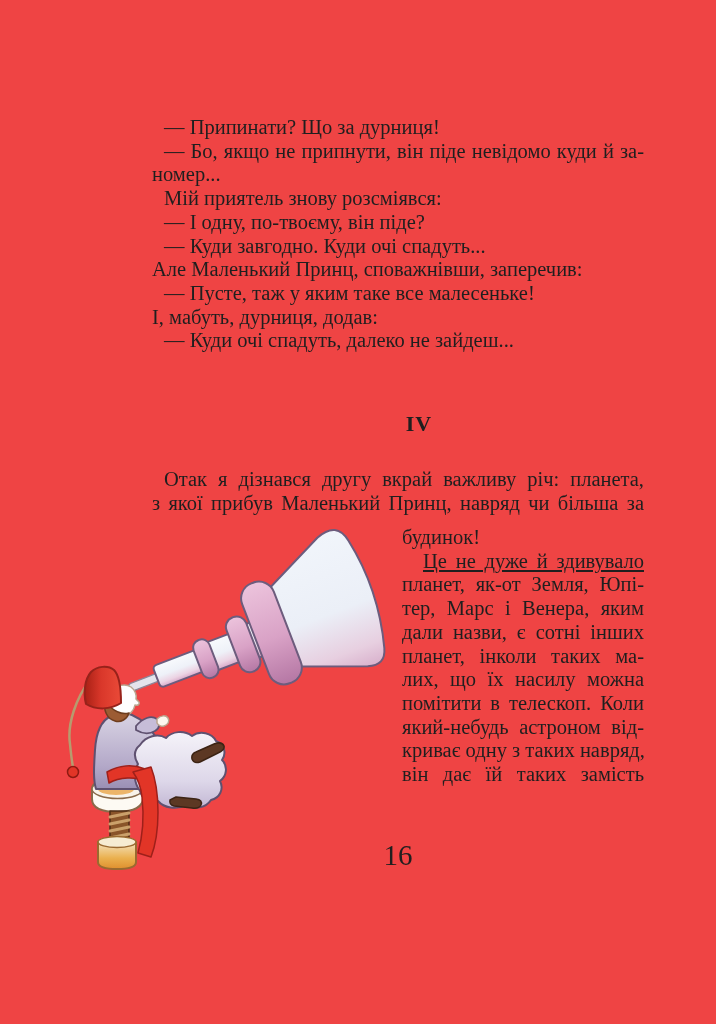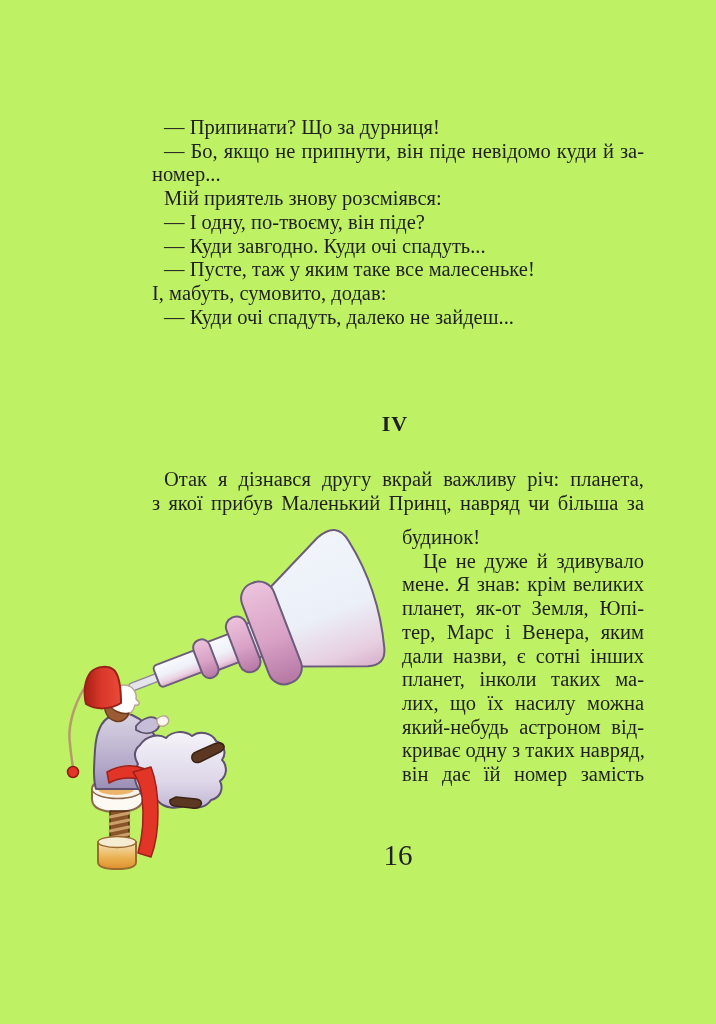--- a/index.html
+++ b/index.html
@@ -1,36 +1,36 @@
 <!DOCTYPE html>
 <html><head>
 <meta charset="utf-8">
 <style>
   html, body { margin: 0; padding: 0; background: #ffffff; }
   .page {
     position: relative;
     width: 716px;
     height: 1024px;
     margin: 0 auto;
-    background: #bef264;
+    background: #ef4444;
     overflow: hidden;
     font-family: "Liberation Serif", "DejaVu Serif", serif;
     color: #1f1f1f;
   }
   .block { position: absolute; font-size: 20.5px; line-height: 23.7px; }
   .tline { white-space: nowrap; }
   .tline.ind { text-indent: 12px; }
   .tline.just { text-align: justify; text-align-last: justify; text-justify: inter-word; }
   .block-dialogue { left: 152px; top: 116px; width: 492px; }
   .block-intro    { left: 152px; top: 468px; width: 492px; }
   .block-right    { left: 402px; top: 526px; width: 242px; }
-  .block-right .tline.ind { text-indent: 21px; }
+  .block-right .tline.ind { text-indent: 21px; text-decoration: underline; }
   .chapter-head {
     position: absolute;
-    left: 149px; top: 411px; width: 492px;
+    left: 173px; top: 411px; width: 492px;
     text-align: center;
     font-weight: bold;
     font-size: 22px;
     letter-spacing: 1px;
   }
   .folio {
     position: absolute;
     left: 152px; top: 839px; width: 492px;
     text-align: center;
     font-size: 29px;
@@ -47,44 +47,45 @@
 
 <div class="page">
 
   <div class="block block-dialogue">
       <div class="tline ind">— Припинати? Що за дурниця!</div>
       <div class="tline ind just">— Бо, якщо не припнути, він піде невідомо куди й за-</div>
       <div class="tline">номер...</div>
       <div class="tline ind">Мій приятель знову розсміявся:</div>
       <div class="tline ind">— І одну, по-твоєму, він піде?</div>
       <div class="tline ind">— Куди завгодно. Куди очі спадуть...</div>
+      <div class="tline">Але Маленький Принц, споважнівши, заперечив:</div>
       <div class="tline ind">— Пусте, таж у яким таке все малесеньке!</div>
-      <div class="tline">І, мабуть, сумовито, додав:</div>
+      <div class="tline">І, мабуть, дурниця, додав:</div>
       <div class="tline ind">— Куди очі спадуть, далеко не зайдеш...</div>
     </div>
 
   <div class="chapter-head">IV</div>
 
   <div class="block block-intro">
       <div class="tline ind just">Отак я дізнався другу вкрай важливу річ: планета,</div>
       <div class="tline just">з якої прибув Маленький Принц, навряд чи більша за</div>
     </div>
 
   <div class="block block-right">
       <div class="tline">будинок!</div>
       <div class="tline ind just">Це не дуже й здивувало</div>
-      <div class="tline just">мене. Я знав: крім великих</div>
       <div class="tline just">планет, як-от Земля, Юпі-</div>
       <div class="tline just">тер, Марс і Венера, яким</div>
       <div class="tline just">дали назви, є сотні інших</div>
       <div class="tline just">планет, інколи таких ма-</div>
       <div class="tline just">лих, що їх насилу можна</div>
+      <div class="tline just">помітити в телескоп. Коли</div>
       <div class="tline just">який-небудь астроном від-</div>
       <div class="tline just">криває одну з таких навряд,</div>
-      <div class="tline just">він дає їй номер замість</div>
+      <div class="tline just">він дає їй таких замість</div>
     </div>
 
   <svg class="illustration-svg" viewBox="0 0 716 1024" aria-hidden="true">
     <defs>
       <linearGradient id="gTube" x1="0" y1="0" x2="0" y2="1">
         <stop offset="0" stop-color="#f8fafd"></stop>
         <stop offset="0.5" stop-color="#eef1f8"></stop>
         <stop offset="0.8" stop-color="#ecd3e3"></stop>
         <stop offset="1" stop-color="#d8a9c8"></stop>
       </linearGradient>

